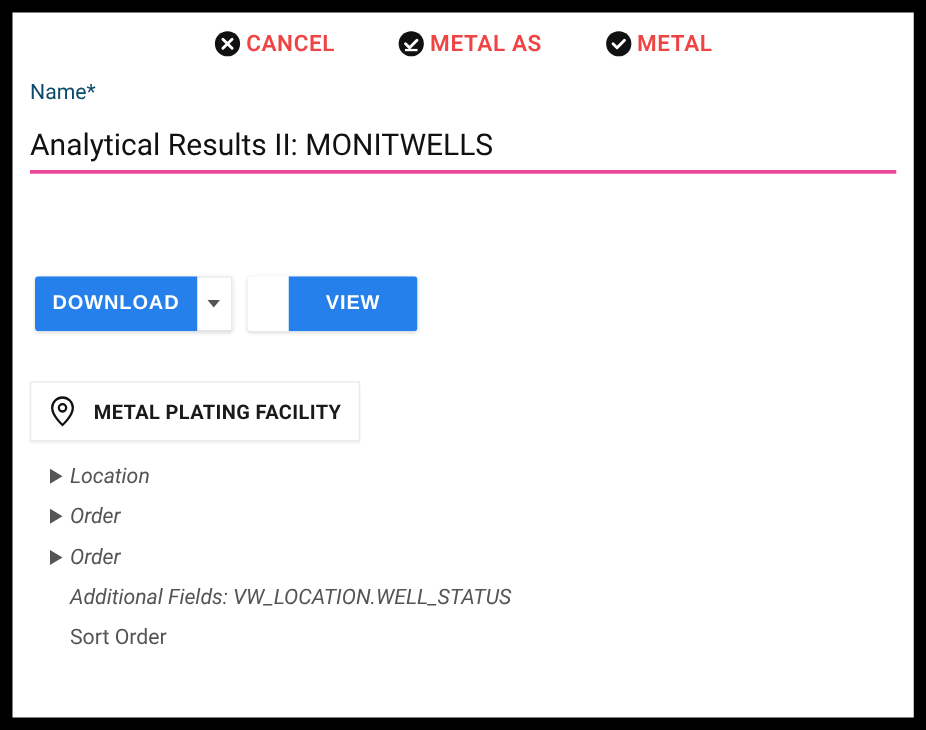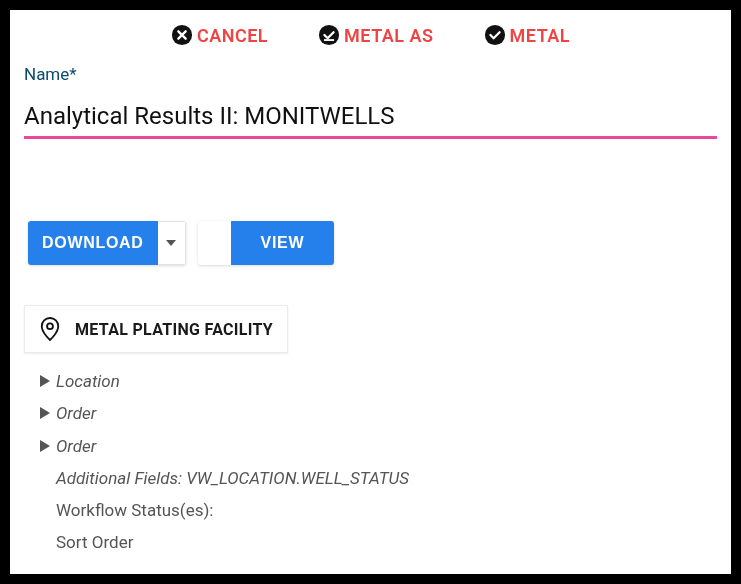--- a/index.html
+++ b/index.html
@@ -215,20 +215,17 @@
       <span>Order</span>
     </div>
     <div class="tree-row">
       <span class="tri"></span>
       <span>Order</span>
     </div>
     <div class="tree-row indent">
       <span>Additional Fields: VW_LOCATION.WELL_STATUS</span>
     </div>
     <div class="tree-row indent nonitalic">
-      <span>Workflow Status(es):</span>
-    </div>
-    <div class="tree-row indent nonitalic">
       <span>Sort Order</span>
     </div>
   </div>
 
 </div>
 
 </body></html>

